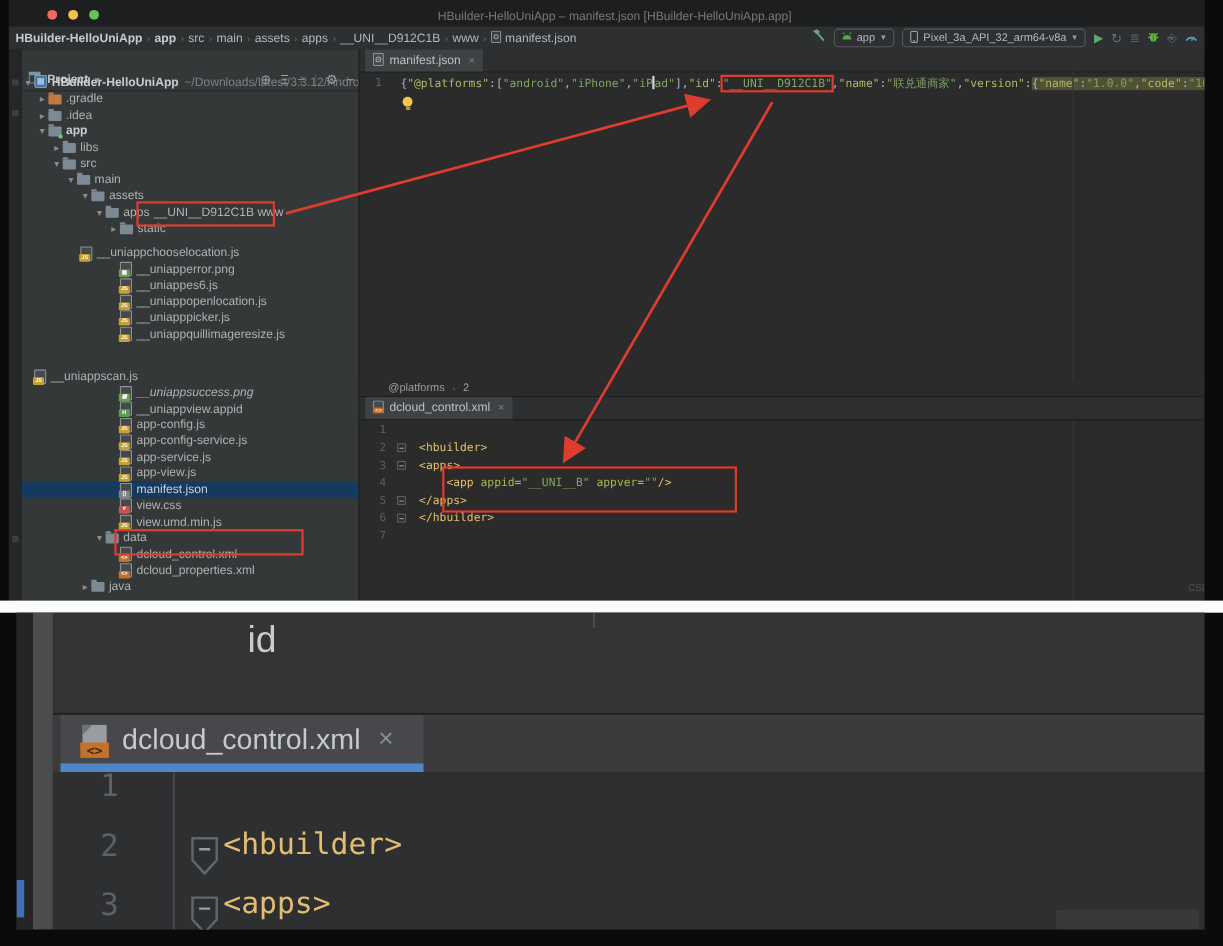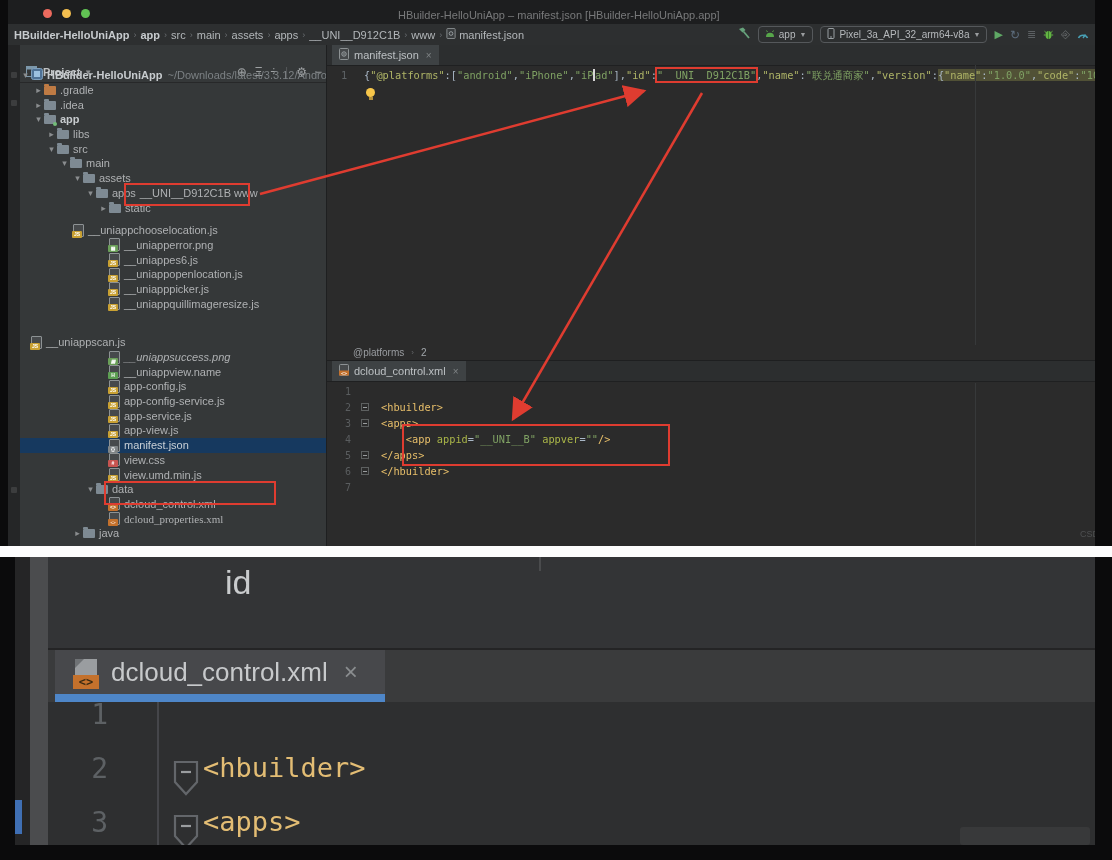--- a/index.html
+++ b/index.html
@@ -332,21 +332,21 @@
             <span class="fi">
               <span class="badge" style="background: rgb(106, 159, 88);">▦</span>
             </span>
             <span class="lbl">__uniappsuccess.png</span>
           </div>
           <div class="trow" style="padding-left: 78px;">
             <span class="chev"></span>
             <span class="fi">
               <span class="badge" style="background: rgb(92, 158, 82);">H</span>
             </span>
-            <span class="lbl">__uniappview.name</span>
+            <span class="lbl">__uniappview.appid</span>
           </div>
           <div class="trow" style="padding-left: 78px;">
             <span class="chev"></span>
             <span class="fi">
               <span class="badge" style="background: rgb(200, 160, 50);">JS</span>
             </span>
             <span class="lbl">app-config.js</span>
           </div>
           <div class="trow" style="padding-left: 78px;">
             <span class="chev"></span>
@@ -395,21 +395,21 @@
             <span class="fo"></span>
             <span class="lbl">data</span>
           </div>
           <div class="trow" style="padding-left: 78px;">
             <span class="chev"></span>
             <span class="fi">
               <span class="badge" style="background: rgb(196, 113, 44);">&lt;&gt;</span>
             </span>
             <span class="lbl">dcloud_control.xml</span>
           </div>
-          <div class="trow" style="padding-left: 78px; font-family: Liberation Serif, serif;">
+          <div class="trow" style="padding-left: 78px;">
             <span class="chev"></span>
             <span class="fi">
               <span class="badge" style="background: rgb(196, 113, 44);">&lt;&gt;</span>
             </span>
             <span class="lbl">dcloud_properties.xml</span>
           </div>
           <div class="trow" style="padding-left: 52px;">
             <span class="chev">▸</span>
             <span class="fo"></span>
             <span class="lbl">java</span>

